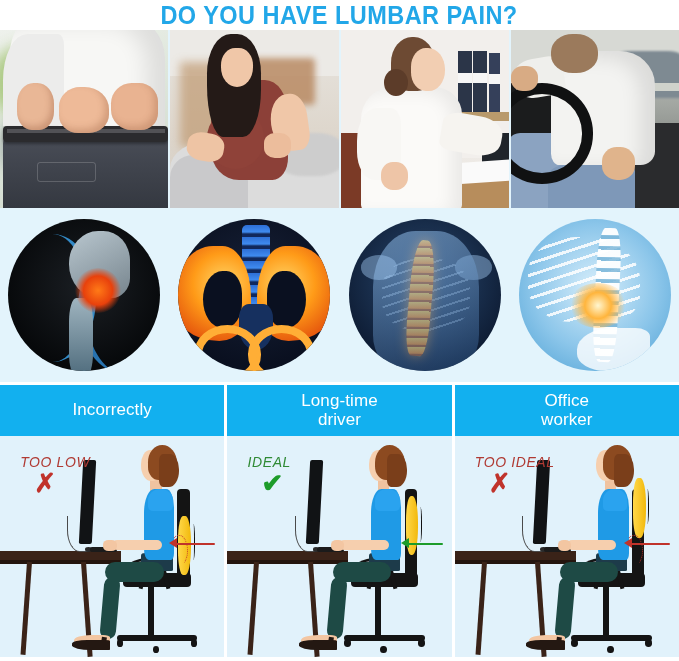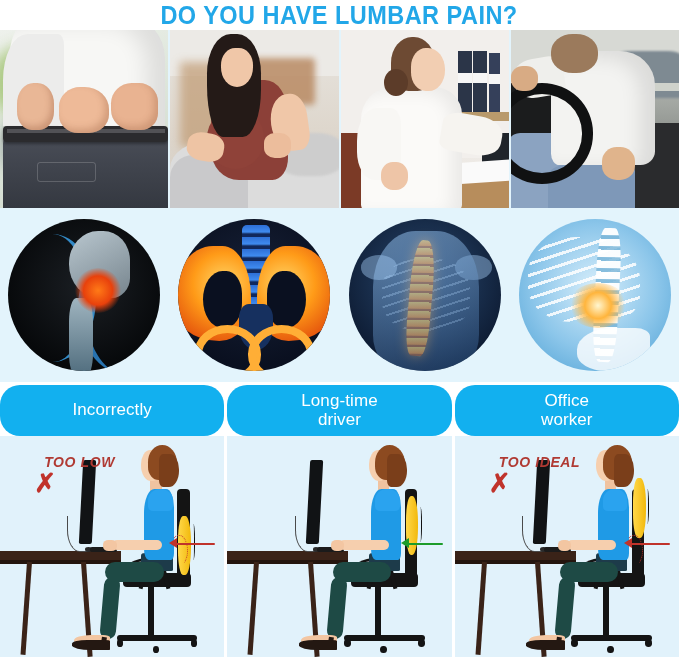--- a/index.html
+++ b/index.html
@@ -134,29 +134,29 @@
   .m4 .ribs{position:absolute;left:6%;top:12%;width:74%;height:56%;background:repeating-linear-gradient(-18deg,rgba(255,255,255,.85) 0px,rgba(255,255,255,.85) 3px,transparent 3px,transparent 11px);border-radius:42% 50% 30% 40%;}
   .m4 .spine{position:absolute;left:50%;top:6%;width:16%;height:88%;background:repeating-linear-gradient(178deg,rgba(255,255,255,.95) 0px,rgba(255,255,255,.95) 7px,rgba(120,180,215,.8) 8px,rgba(120,180,215,.8) 11px);border-radius:30%;transform:rotate(3deg);}
   .m4 .glow{position:absolute;left:32%;top:42%;width:40%;height:30%;background:radial-gradient(circle,#fff6d0 0%,#ffb53d 35%,rgba(255,140,20,0) 72%);border-radius:50%;}
   .m4 .pelvis{position:absolute;left:38%;top:72%;width:48%;height:28%;background:rgba(255,255,255,.8);border-radius:50% 20% 40% 40%;}
 
   
   .cap-row{display:flex;height:54px;background:#ffffff;gap:3px;padding-top:3px;box-sizing:border-box;}
   .cap{
     flex:1 1 0;background:#12b0ef;color:#ffffff;
     display:flex;align-items:center;justify-content:center;text-align:center;
-    font-size:17px;line-height:1.06;font-weight:400;letter-spacing:.1px;border-radius:20px;
+    font-size:17px;line-height:1.06;font-weight:400;letter-spacing:.1px;
   }
 
   
   .sit-row{display:flex;height:221px;background:#ffffff;gap:3px;}
   .sit-cell{position:relative;flex:1 1 0;background:#e1f2fb;overflow:hidden;}
 
   .badge{position:absolute;left:9%;top:8%;z-index:6;}
-  .badge .txt{font-size:14px;font-style:italic;font-weight:bold;letter-spacing:.6px;white-space:nowrap;margin-left:24px;}
+  .badge .txt{font-size:14px;font-style:italic;font-weight:normal;letter-spacing:.6px;white-space:nowrap;}
   .badge .mark{font-size:26px;font-weight:bold;line-height:.9;margin-top:2px;margin-left:14px;}
   .bad .txt{color:#b03a33;}
   .bad .mark{color:#c0332b;}
   .good .txt{color:#2f8a34;}
   .good .mark{color:#1d9c2a;}
 
   
   .desk-top{position:absolute;left:0;top:52%;width:54%;height:4.2%;background:#3a2318;}
   .desk-edge{position:absolute;left:0;top:56.2%;width:54%;height:1.6%;background:#24150e;}
   .desk-leg1{position:absolute;left:12%;top:57%;width:2.2%;height:42%;background:#3a2318;transform:rotate(4deg);transform-origin:top center;}
@@ -409,20 +409,24 @@
       <div class="arm"></div>
       <div class="hand"></div>
       <div class="arc" style="left:76%;top:45%;"></div>
       <div class="arrow" style="left:78%;top:48.4%;width:18%;">
         <div class="shaft" style="left:0;width:100%;background:#c0332b;"></div>
         <div class="headp" style="left:-6px;top:-5px;border-right:8px solid #c0332b;"></div>
       </div>
     </div>
 
     <div class="sit-cell">
+      <div class="badge good">
+        <div class="txt">IDEAL</div>
+        <div class="mark">✔</div>
+      </div>
       <div class="desk-top"></div>
       <div class="desk-edge"></div>
       <div class="desk-leg1"></div>
       <div class="desk-leg2"></div>
       <div class="mon-stand"></div>
       <div class="monitor"></div>
       <div class="mouse"></div>
       <div class="keyboard"></div>
       <div class="chair-back"></div>
       <div class="cushion" style="top:27%;left:79.5%;"></div>

